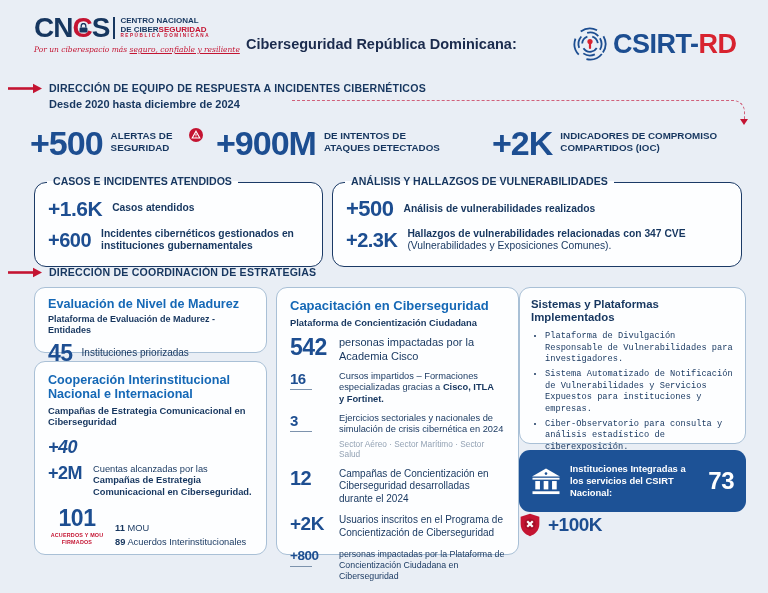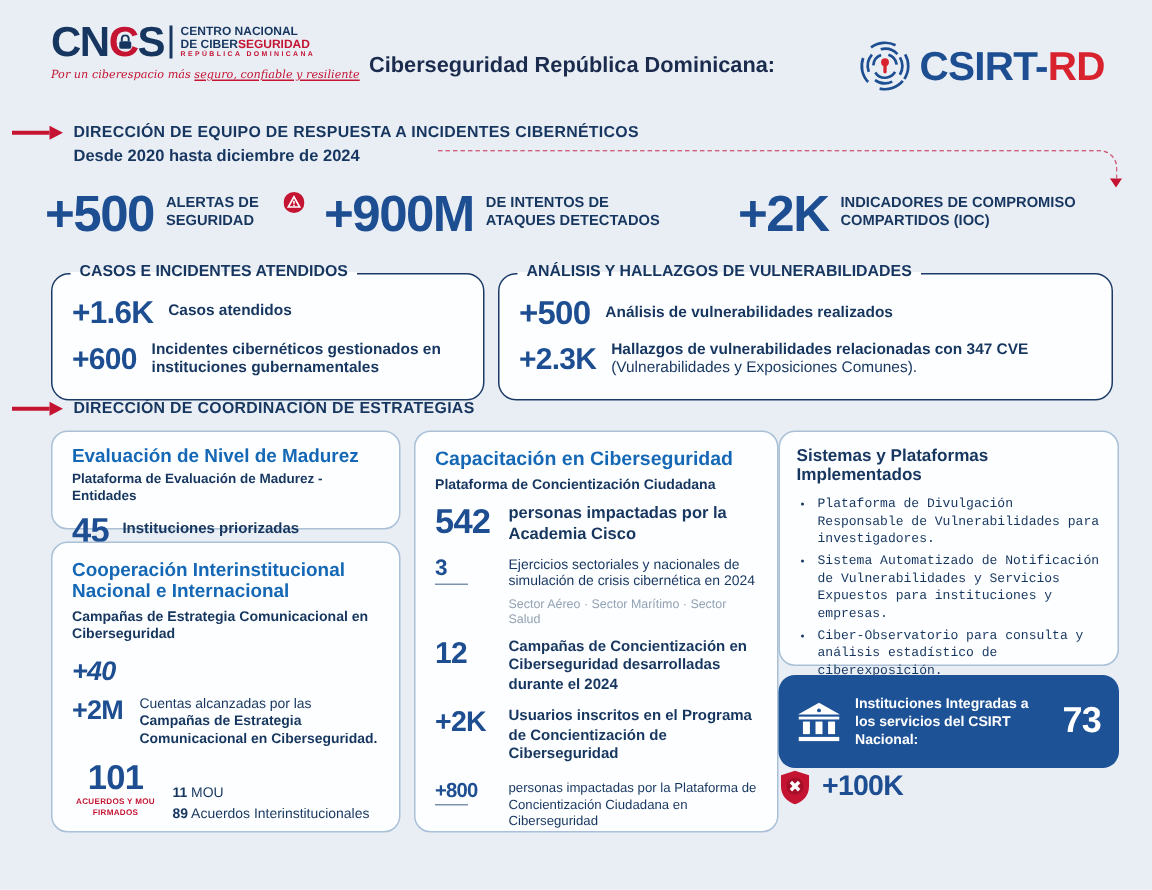--- a/index.html
+++ b/index.html
@@ -57,21 +57,21 @@
   .boxA{left:34px;top:287px;width:233px;height:66px;padding:9px 13px;}
   .boxB{left:34px;top:361px;width:233px;height:194px;padding:11px 13px;}
   .boxC{left:276px;top:287px;width:243px;height:268px;padding:11px 13px;}
   .boxD{left:519px;top:287px;width:227px;height:157px;padding:10px 11px;}
   .sbox-title{font-size:12.6px;font-weight:700;color:#1568b6;line-height:1.15;}
   .sbox-sub{font-size:9px;font-weight:700;color:#16365f;margin-top:3px;line-height:1.2;}
   .nrow{display:flex;align-items:flex-start;gap:9px;}
   .nval{font-weight:700;color:#1d4e91;letter-spacing:-0.5px;line-height:1;}
   .ntext{font-size:9.3px;color:#16365f;line-height:1.25;}
   .ntext b{font-weight:700;}
-  .ntext-bold{font-size:10px;font-weight:700;color:#16365f;line-height:1.25;}
+  .ntext-bold{font-size:10px;font-weight:400;color:#16365f;line-height:1.25;}
 
   .num-col{display:flex;flex-direction:column;align-items:flex-start;min-width:40px;}
   .num-col .underline{width:22px;border-bottom:1.6px solid #7d93ad;margin-top:3px;}
   .agr-label{font-size:5.4px;font-weight:700;color:#c41432;text-align:center;width:58px;line-height:1.3;margin-top:2px;letter-spacing:0.2px;}
   .sub-gray{font-size:8.3px;color:#93a2b4;margin-top:3px;}
 
   .boxD .sbox-title{font-size:11.4px;color:#16365f;}
   .bullets{margin:7px 0 0 0;padding-left:14px;font-family:Liberation Mono, monospace;}
   .bullets li{font-size:8.7px;color:#16365f;line-height:1.32;margin-bottom:3.5px;}
 
@@ -222,20 +222,27 @@
     <div class="sbox-title" style="font-size:13px;">Capacitación en Ciberseguridad</div>
     <div class="sbox-sub" style="font-size:9.4px;">Plataforma de Concientización Ciudadana</div>
 
     <div class="nrow" style="margin-top:8px;">
       <div class="num-col">
           <div class="nval" style="font-size:23px;">542</div>
         </div>
       <div class="ntext-bold" style="font-size:11px;width:150px;">personas impactadas por la Academia Cisco</div>
     </div>
 
+    <div class="nrow" style="margin-top:7px;">
+      <div class="num-col">
+          <div class="nval" style="font-size:15px;">16</div>
+          <div class="underline"></div>
+        </div>
+      <div class="ntext" style="width:160px;"><span>Cursos impartidos – Formaciones especializadas gracias a </span><b>Cisco, ITLA y Fortinet.</b></div>
+    </div>
 
     <div class="nrow" style="margin-top:7px;">
       <div class="num-col">
           <div class="nval" style="font-size:15px;">3</div>
           <div class="underline"></div>
         </div>
       <div>
         <div class="ntext" style="width:165px;">Ejercicios sectoriales y nacionales de simulación de crisis cibernética en 2024</div>
         <div class="sub-gray">Sector Aéreo · Sector Marítimo · Sector Salud</div>
       </div>

